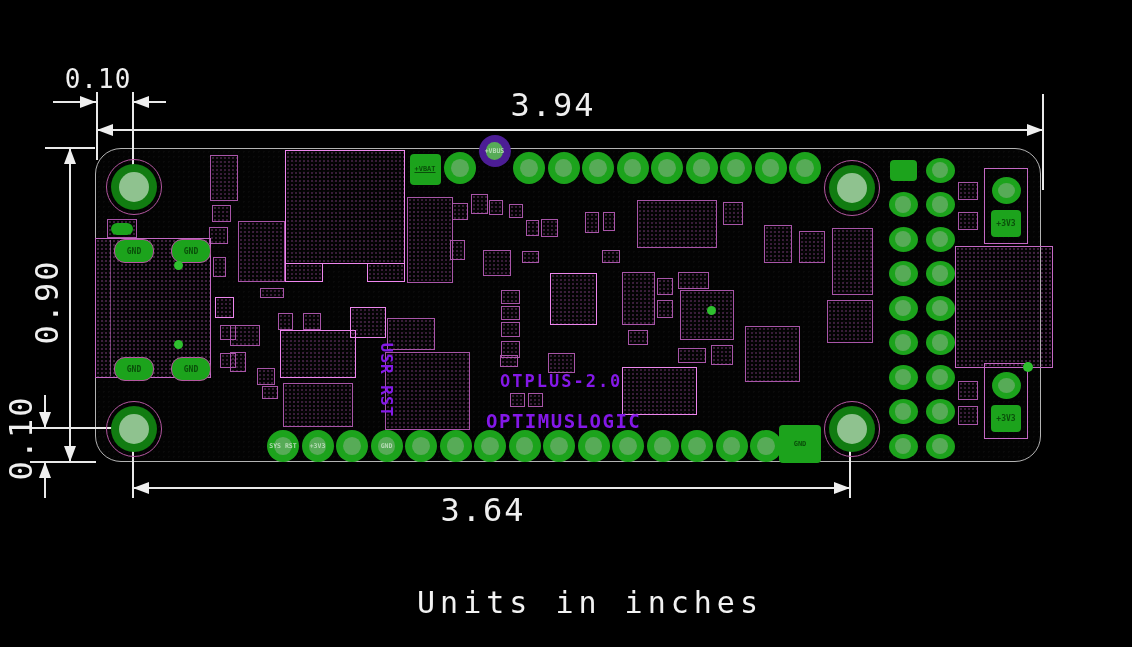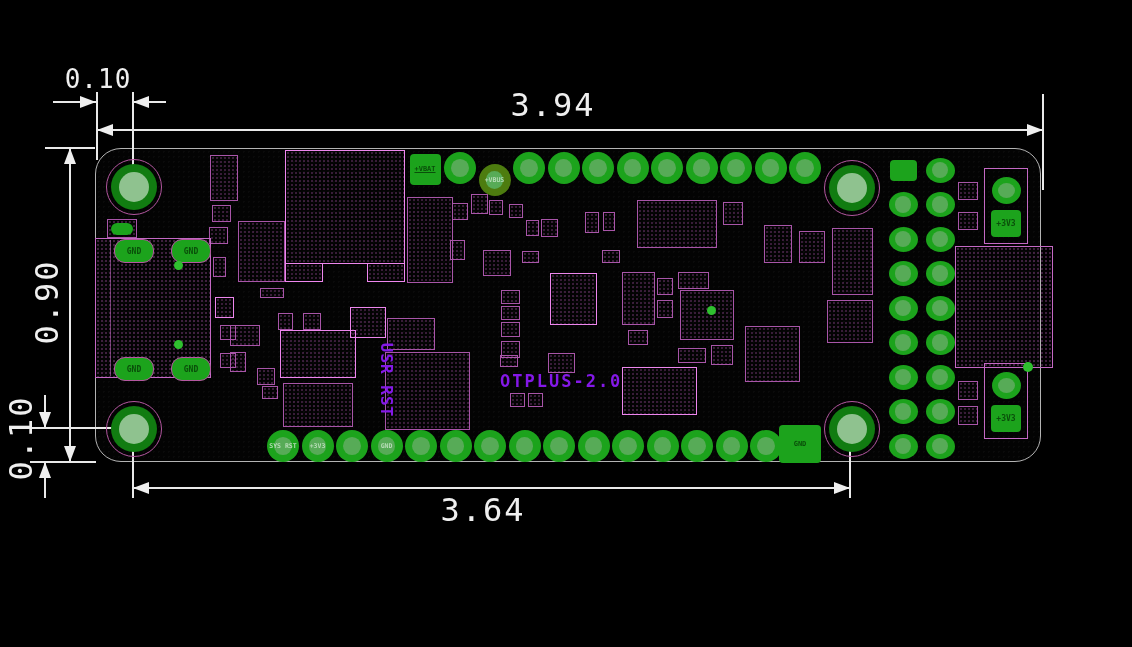--- a/index.html
+++ b/index.html
@@ -150,21 +150,21 @@
       <div class="comp" style="left: 958px; top: 182px; width: 20px; height: 18px;"></div>
       <div class="comp" style="left: 958px; top: 212px; width: 20px; height: 18px;"></div>
       <div class="comp" style="left: 958px; top: 381px; width: 20px; height: 19px;"></div>
       <div class="comp" style="left: 958px; top: 406px; width: 20px; height: 19px;"></div>
       <div class="pads" style="left: 409.5px; top: 153.5px; width: 31px; height: 31px; background: rgb(28, 163, 28); z-index: 3;">
         <span class="plabel" style="font-size: 7px; color: rgb(10, 79, 10); text-decoration: underline;">+VBAT</span>
       </div>
       <div class="padc" style="left: 444px; top: 152px; width: 32px; height: 32px; background: rgb(28, 163, 28); z-index: 3;">
         <div class="pcore" style="width: 17.92px; height: 17.92px; background: rgb(87, 171, 87);"></div>
       </div>
-      <div class="padc" style="left: 478.5px; top: 164px; width: 32px; height: 32px; background: #4d7c0f; z-index: 3;">
+      <div class="padc" style="left: 478.5px; top: 135px; width: 32px; height: 32px; background: #4c1d95; z-index: 3;">
         <div class="pcore" style="width: 17.92px; height: 17.92px; background: rgb(87, 171, 87);"></div>
         <span class="plabel" style="font-size: 6.5px; color: rgb(183, 220, 183);">+VBUS</span>
       </div>
       <div class="padc" style="left: 513px; top: 152px; width: 32px; height: 32px; background: rgb(28, 163, 28); z-index: 3;">
         <div class="pcore" style="width: 17.92px; height: 17.92px; background: rgb(87, 171, 87);"></div>
       </div>
       <div class="padc" style="left: 547.5px; top: 152px; width: 32px; height: 32px; background: rgb(28, 163, 28); z-index: 3;">
         <div class="pcore" style="width: 17.92px; height: 17.92px; background: rgb(87, 171, 87);"></div>
       </div>
       <div class="padc" style="left: 582px; top: 152px; width: 32px; height: 32px; background: rgb(28, 163, 28); z-index: 3;">
@@ -311,20 +311,21 @@
           <div class="hcore" style="width: 30px; height: 30px; background: rgb(143, 194, 143);"></div>
         </div>
       </div>
       <div class="dot" style="left: 706.5px; top: 305.5px; width: 9px; height: 9px; z-index: 5;"></div>
       <div class="dot" style="left: 1023px; top: 362px; width: 10px; height: 10px; z-index: 5;"></div>
       <div class="dot" style="left: 173.5px; top: 260.5px; width: 9px; height: 9px; z-index: 5;"></div>
       <div class="dot" style="left: 173.5px; top: 339.5px; width: 9px; height: 9px; z-index: 5;"></div>
     </div>
 
   <div class="silk silk-name">OTPLUS-2.0</div>
+  <div class="silk silk-brand">OPTIMUSLOGIC</div>
   <div class="silk silk-usr">USR RST</div>
 
   <div>
     <div class="vl" style="left:96px;top:92px;height:68px"></div>
     <div class="vl" style="left:1042px;top:94px;height:96px"></div>
     <div class="hl" style="left:97px;top:129px;width:946px"></div>
     <div class="arr arr-l" style="left:97px;top:124px"></div>
     <div class="arr arr-r" style="left:1027px;top:124px"></div>
     <span class="dimtext" style="left:553px;top:105px">3.94</span>
   </div>
@@ -358,13 +359,14 @@
 
   <div>
     <div class="vl" style="left:132px;top:428px;height:70px"></div>
     <div class="vl" style="left:849px;top:428px;height:70px"></div>
     <div class="hl" style="left:133px;top:487px;width:717px"></div>
     <div class="arr arr-l" style="left:133px;top:482px"></div>
     <div class="arr arr-r" style="left:834px;top:482px"></div>
     <span class="dimtext" style="left:483px;top:510px">3.64</span>
   </div>
 
+  <div class="units">Units in inches</div>
 </div>
 
 </body></html>

